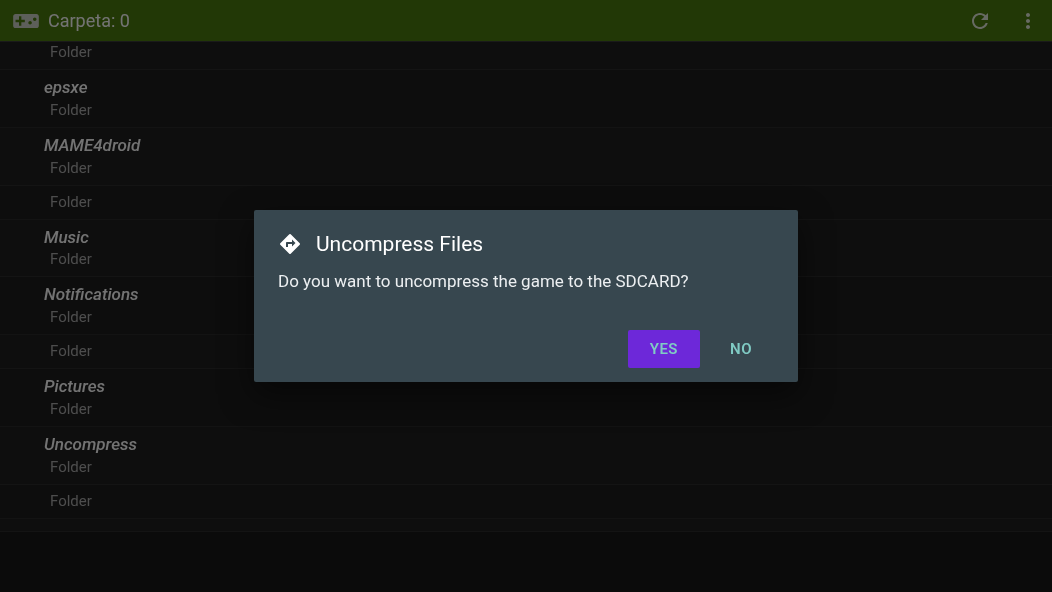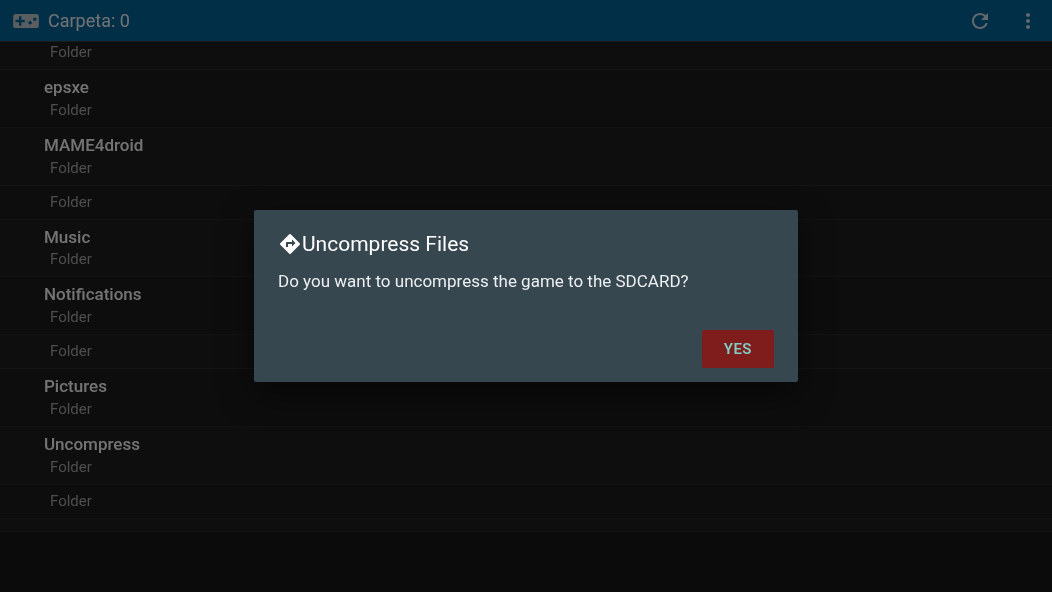--- a/index.html
+++ b/index.html
@@ -10,21 +10,21 @@
     }
     body {
       width: 1052px;
       height: 592px;
       background: #1a1a1a;
       overflow: hidden;
       position: relative;
     }
     .action-bar {
       height: 42px;
-      background: #0369a1;
+      background: #4d7c0f;
       display: flex;
       align-items: center;
       padding: 0 12px;
       border-bottom: 1px solid #3a3a3a;
     }
     .app-icon {
       width: 28px;
       height: 28px;
       margin-right: 8px;
       opacity: 0.9;
@@ -56,20 +56,21 @@
       background: #202020;
     }
     .list-item:nth-child(even) {
       background: #1e1e1e;
     }
     .item-name {
       color: #fff;
       font-size: 17px;
       font-weight: 500;
       line-height: 1.4;
+      font-style: italic;
     }
     .item-sub {
       color: #aaa;
       font-size: 15px;
       line-height: 1.4;
       padding-left: 6px;
     }
     .list-item.partial-top {
       padding-top: 0;
     }
@@ -84,20 +85,21 @@
     .dialog {
       width: 544px;
       background: #37474f;
       border-radius: 2px;
       box-shadow: 0 12px 32px rgba(0,0,0,0.5);
       padding: 22px 24px 14px 24px;
     }
     .dialog-header {
       display: flex;
       align-items: center;
+      gap: 14px;
       margin-bottom: 14px;
     }
     .dialog-icon {
       width: 24px;
       height: 24px;
     }
     .dialog-title {
       color: #fff;
       font-size: 21px;
       font-weight: 400;
@@ -117,21 +119,21 @@
       background: none;
       border: none;
       color: #80cbc4;
       font-size: 15px;
       font-weight: 600;
       letter-spacing: 0.5px;
       padding: 10px 22px;
       cursor: pointer;
     }
     .dialog-button.focused {
-      background: #7f1d1d;
+      background: #6d28d9;
       border-radius: 2px;
     }
   </style>
 </head>
 <body>
 
 <div class="action-bar">
   <span class="app-icon">
     <svg viewBox="0 0 24 24" fill="#ddd">
         <path d="M21 6H3c-1.1 0-2 .9-2 2v8c0 1.1.9 2 2 2h18c1.1 0 2-.9 2-2V8c0-1.1-.9-2-2-2zm-10 7H8v3H6v-3H3v-2h3V8h2v3h3v2zm4.5 2c-.83 0-1.5-.67-1.5-1.5s.67-1.5 1.5-1.5 1.5.67 1.5 1.5-.67 1.5-1.5 1.5zm4-3c-.83 0-1.5-.67-1.5-1.5S18.67 9 19.5 9s1.5.67 1.5 1.5-.67 1.5-1.5 1.5z"></path>
@@ -198,15 +200,16 @@
       <span class="dialog-icon">
         <svg viewBox="0 0 24 24" fill="#fff">
             <path d="M21.71 11.29l-9-9a.996.996 0 0 0-1.41 0l-9 9a.996.996 0 0 0 0 1.41l9 9c.39.39 1.02.39 1.41 0l9-9a.996.996 0 0 0 0-1.41zM14 14.5V12h-4v3H8v-4c0-.55.45-1 1-1h5V7.5l3.5 3.5-3.5 3.5z"></path>
           </svg>
       </span>
       <span class="dialog-title">Uncompress Files</span>
     </div>
     <div class="dialog-message">Do you want to uncompress the game to the SDCARD?</div>
     <div class="dialog-buttons">
       <button class="dialog-button focused">YES</button>
+      <button class="dialog-button">NO</button>
     </div>
   </div>
 </div>
 
 </body></html>

